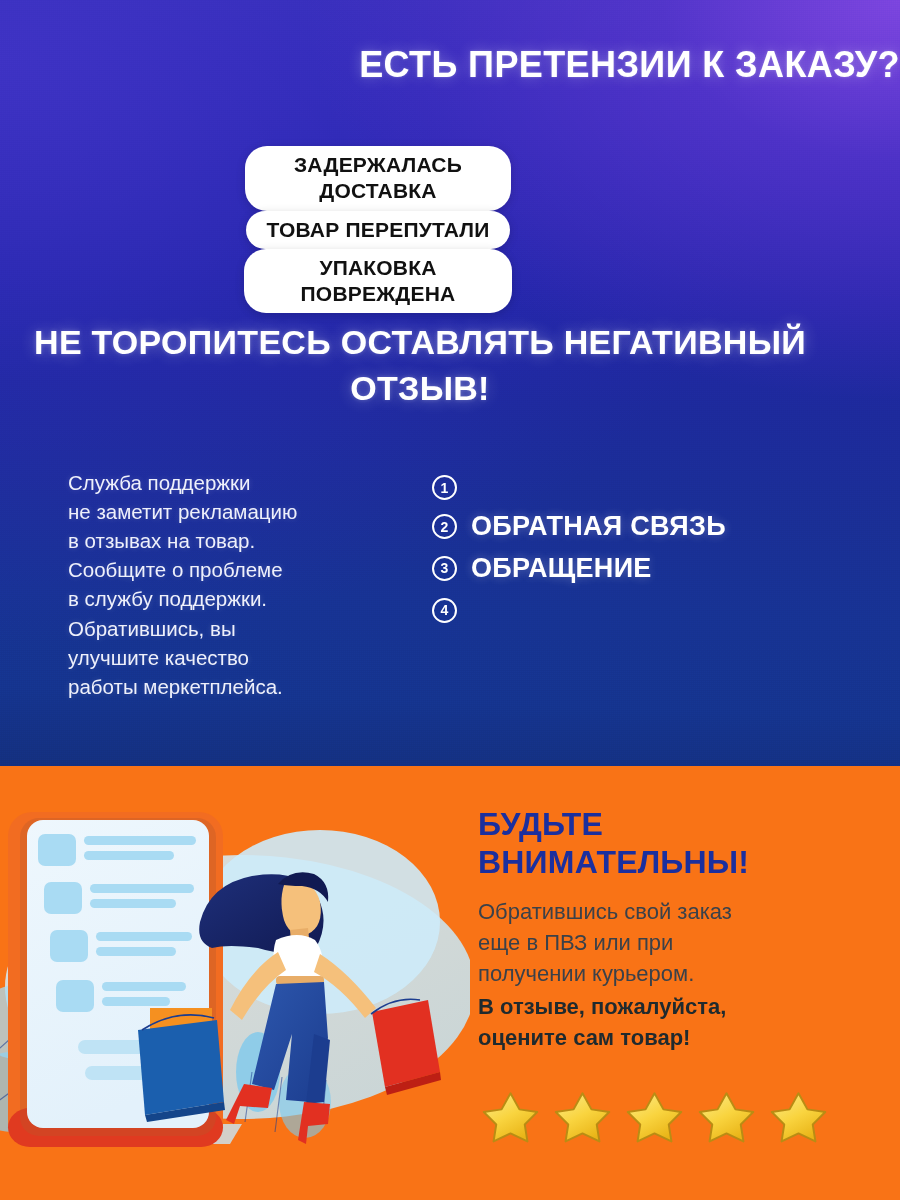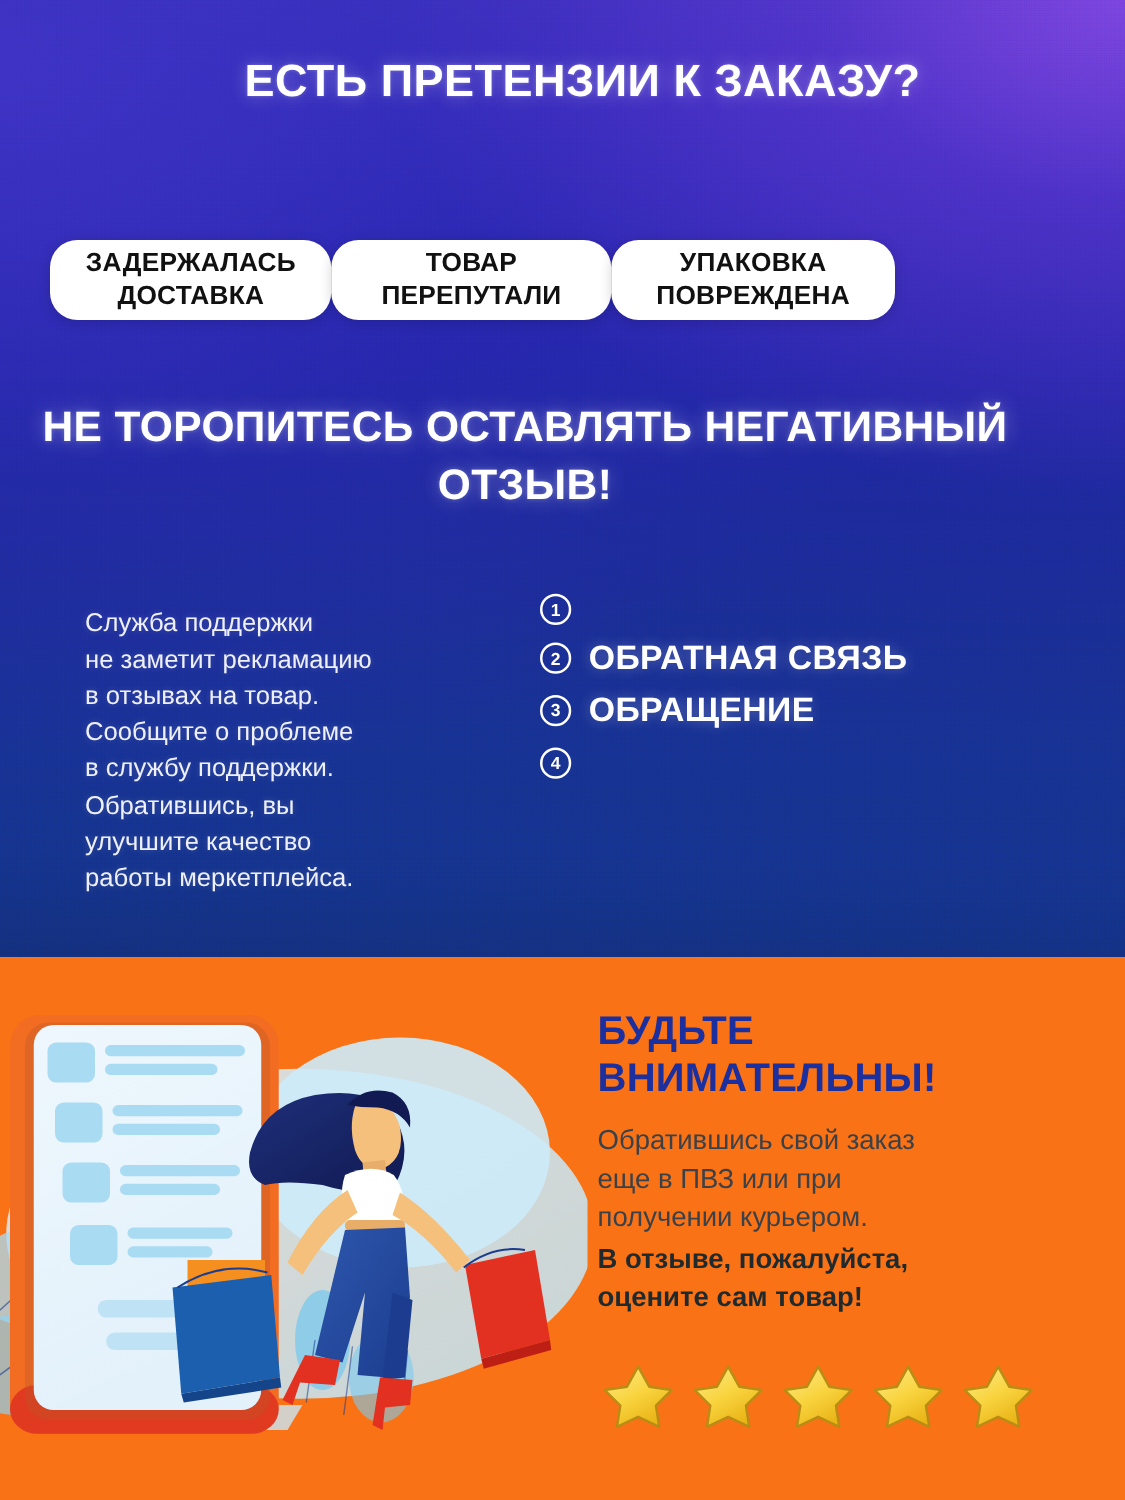--- a/index.html
+++ b/index.html
@@ -39,35 +39,36 @@
     background-image:
       repeating-linear-gradient(0deg, rgba(255,255,255,0.012) 0 1px, rgba(0,0,0,0.012) 1px 2px),
       repeating-linear-gradient(90deg, rgba(255,255,255,0.01) 0 1px, rgba(0,0,0,0.01) 1px 2px);
     pointer-events:none;
     mix-blend-mode:overlay;
   }
 
   
   .headline-main{
     position:absolute; left:0; top:44px; width:900px;
-    text-align:center;
+    text-align:right;
     color:#ffffff;
     font-size:36px;
     font-weight:bold;
     letter-spacing:0.4px;
     text-shadow:0 0 14px rgba(255,255,255,0.30), 0 0 3px rgba(255,255,255,0.25);
     z-index:3;
     padding-left:32px;
   }
 
   
   .card-row{
     position:absolute; left:40px; top:146px; width:676px; height:110px;
-    display:flex; justify-content:space-between; align-items:flex-end;
+    display:flex; justify-content:space-between; align-items:center;
     z-index:3;
+    flex-direction:column;
   }
   .claim-card{
     background:#ffffff;
     border-radius:22px;
     display:flex; align-items:center; justify-content:center;
     text-align:center;
     color:#111111;
     font-size:21px;
     font-weight:bold;
     line-height:1.25;
@@ -91,21 +92,21 @@
     text-shadow:0 0 16px rgba(255,255,255,0.33), 0 0 4px rgba(255,255,255,0.22);
     z-index:3;
   }
 
   
   .body-cols{
     position:absolute; left:0; top:468px; width:900px; height:260px;
     z-index:3;
   }
   .support-text{
-    position:absolute; left:68px; top:16px; width:330px;
+    position:absolute; left:68px; top:0; width:330px;
     color:#eef0fb;
     font-size:20.5px;
     line-height:1.42;
     white-space:pre-line;
     text-shadow:0 0 6px rgba(255,255,255,0.18);
   }
   .steps-list{
     position:absolute; left:432px; top:4px; width:450px;
   }
   .step-row{

